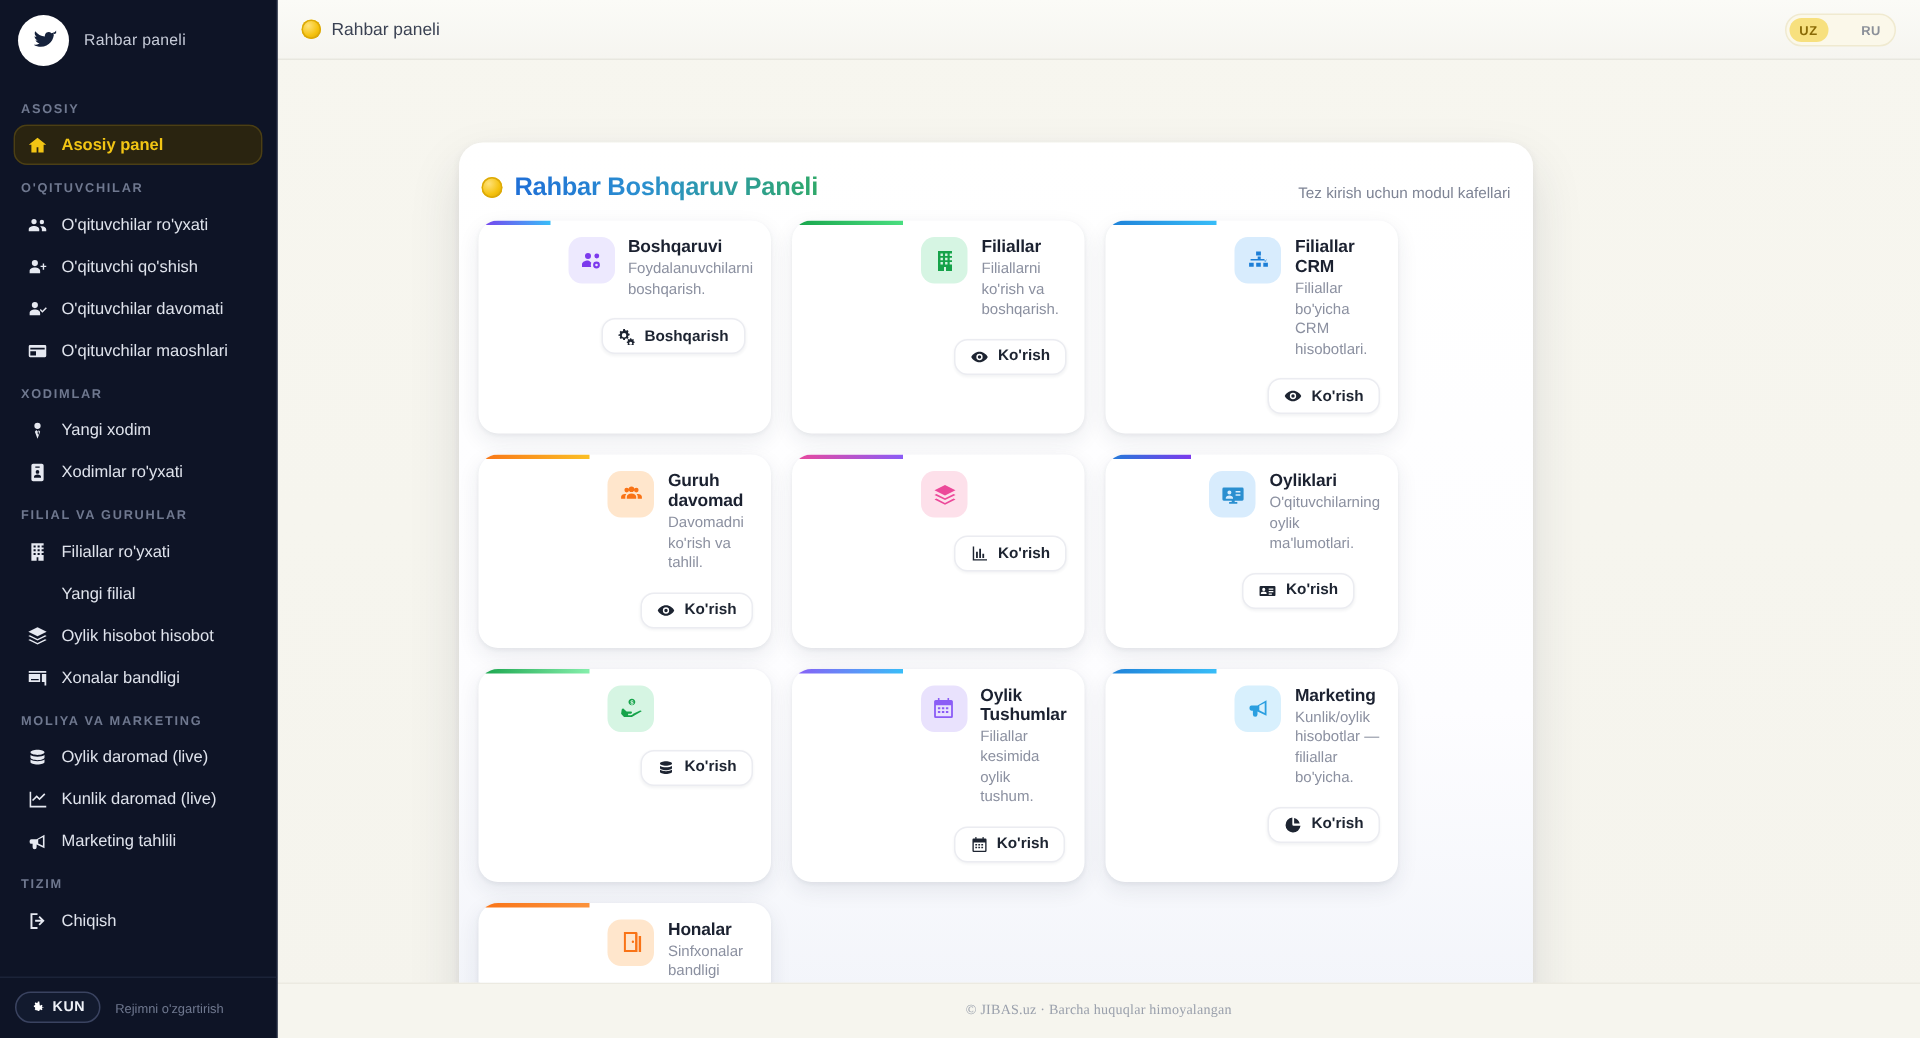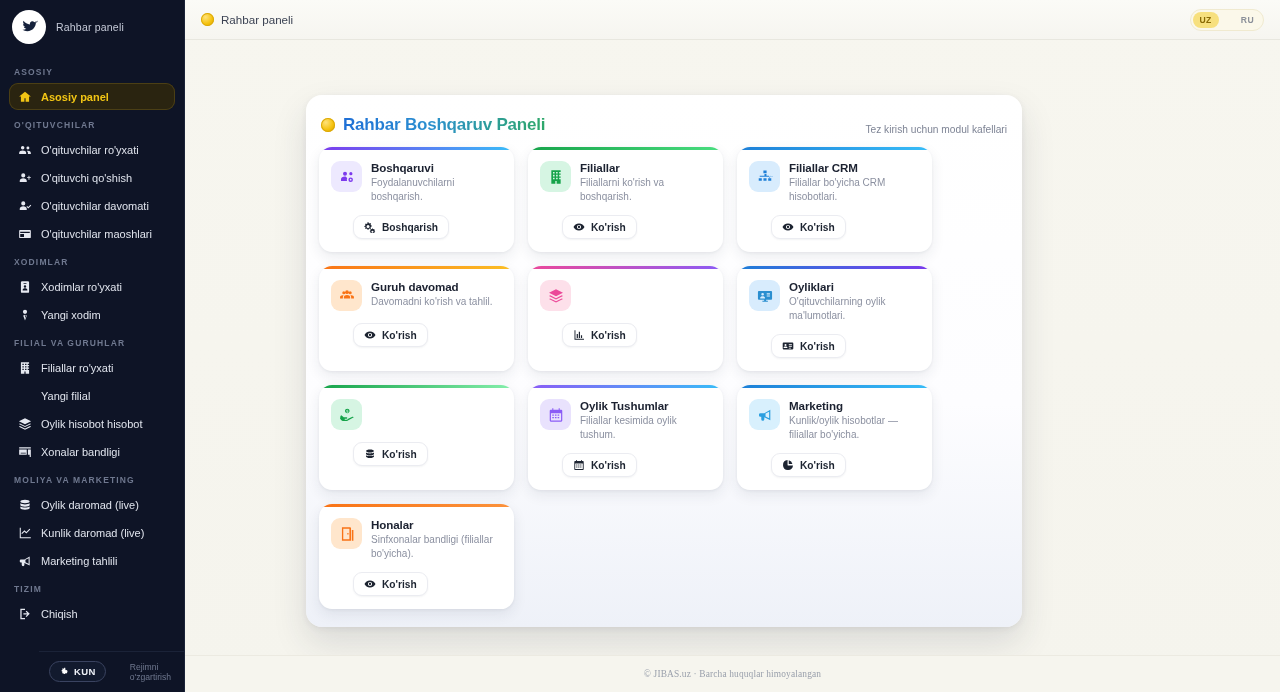--- a/index.html
+++ b/index.html
@@ -51,21 +51,21 @@
   }
   .nav-item .ni { width: 15px; height: 15px; flex: 0 0 15px;
     display: flex; align-items: center; justify-content: center; }
   .nav-item .ni svg { width: 14px; height: 14px; display: block; }
   .nav-item.sub { padding-left: 8px; }
   .nav-item.sub .ni { visibility: hidden; }
 
   .side-footer {
     border-top: 1px solid #1b2338;
     padding: 9px 10px 10px 10px;
-    display: flex; align-items: flex-end; gap: 24px; margin-left: 39px;
+    display: flex; align-items: center; gap: 10px;
   }
   .mode-pill {
     display: inline-flex; align-items: center; gap: 5px;
     border: 1px solid #3a4360; border-radius: 999px;
     padding: 4px 9px; color: #eef1f7; font-size: 9.5px; font-weight: 700;
     letter-spacing: .4px; cursor: pointer; background: #121a2e;
   }
   .mode-pill svg { width: 10px; height: 10px; display: block; }
   .mode-note { color: #6f788f; font-size: 8.6px; }
 
@@ -128,21 +128,21 @@
     -webkit-text-fill-color: transparent; color: #1f6fd6;
   }
   .panel-sub { font-size: 10.2px; color: #7e8495; }
 
   .grid { display: flex; flex-wrap: wrap; gap: 14px; }
 
   .card {
     width: 195px; border-radius: 13px; background: #ffffff;
     box-shadow: 0 5px 14px rgba(40,48,70,.085), 0 1px 3px rgba(40,48,70,.06);
     overflow: hidden; cursor: pointer;
-    display: flex; flex-direction: column;
+    display: flex; flex-direction: row;
   }
   .card-bar { height: 3px; width: 100%; }
   .card-body { padding: 11px 12px 13px 12px; flex: 1 1 auto;
                display: flex; flex-direction: column; }
   .card-top { display: flex; gap: 9px; }
   .card-icon {
     width: 31px; height: 31px; flex: 0 0 31px; border-radius: 9px;
     display: flex; align-items: center; justify-content: center;
   }
   .card-icon svg { width: 16px; height: 16px; display: block; }
@@ -224,32 +224,32 @@
             <svg viewBox="0 0 24 24" fill="#e6e9f1" aria-hidden="true">
               <path d="M2 6.5A1.5 1.5 0 013.5 5h17A1.5 1.5 0 0122 6.5v11A1.5 1.5 0 0120.5 19h-17A1.5 1.5 0 012 17.5zM3.8 8.2v2h16.4v-2zm0 4v5h6.5v-5z"></path>
             </svg>
           </span>
           <span>O'qituvchilar maoshlari</span>
         </div>
         <div class="nav-section-label">XODIMLAR</div>
         <div class="nav-item">
           <span class="ni">
             <svg viewBox="0 0 24 24" fill="#e6e9f1" aria-hidden="true">
+              <path d="M12 3a3.6 3.6 0 100 7.2A3.6 3.6 0 0012 3zm-1.4 8.5L9 13.3l3 8.2 3-8.2-1.6-1.8-.4 2.2.9 1-1 2.3-1-2.3.9-1z"></path>
+            </svg>
+          </span>
+          <span>Yangi xodim</span>
+        </div>
+        <div class="nav-item">
+          <span class="ni">
+            <svg viewBox="0 0 24 24" fill="#e6e9f1" aria-hidden="true">
               <path d="M7 2h10a2 2 0 012 2v16a2 2 0 01-2 2H7a2 2 0 01-2-2V4a2 2 0 012-2zm2.5 3v1.6h5V5zM12 9.2a2.1 2.1 0 100 4.2 2.1 2.1 0 000-4.2zm0 5.1c-2.2 0-4 1.1-4 2.5V18h8v-1.2c0-1.4-1.8-2.5-4-2.5z"></path>
             </svg>
           </span>
           <span>Xodimlar ro'yxati</span>
-        </div>
-        <div class="nav-item">
-          <span class="ni">
-            <svg viewBox="0 0 24 24" fill="#e6e9f1" aria-hidden="true">
-              <path d="M12 3a3.6 3.6 0 100 7.2A3.6 3.6 0 0012 3zm-1.4 8.5L9 13.3l3 8.2 3-8.2-1.6-1.8-.4 2.2.9 1-1 2.3-1-2.3.9-1z"></path>
-            </svg>
-          </span>
-          <span>Yangi xodim</span>
         </div>
         <div class="nav-section-label">FILIAL VA GURUHLAR</div>
         <div class="nav-item">
           <span class="ni">
             <svg viewBox="0 0 24 24" fill="#e6e9f1" aria-hidden="true">
               <path d="M5 2h14v20h-6v-4h-2v4H5zm2.5 2.5v2.4h2.4V4.5zm4.6 0v2.4h2.4V4.5zm4.6 0v2.4H19V4.5zM7.5 8.8v2.4h2.4V8.8zm4.6 0v2.4h2.4V8.8zm4.6 0v2.4H19V8.8zM7.5 13.1v2.4h2.4v-2.4zm4.6 0v2.4h2.4v-2.4zm4.6 0v2.4H19v-2.4z"></path>
             </svg>
           </span>
           <span>Filiallar ro'yxati</span>
         </div>

